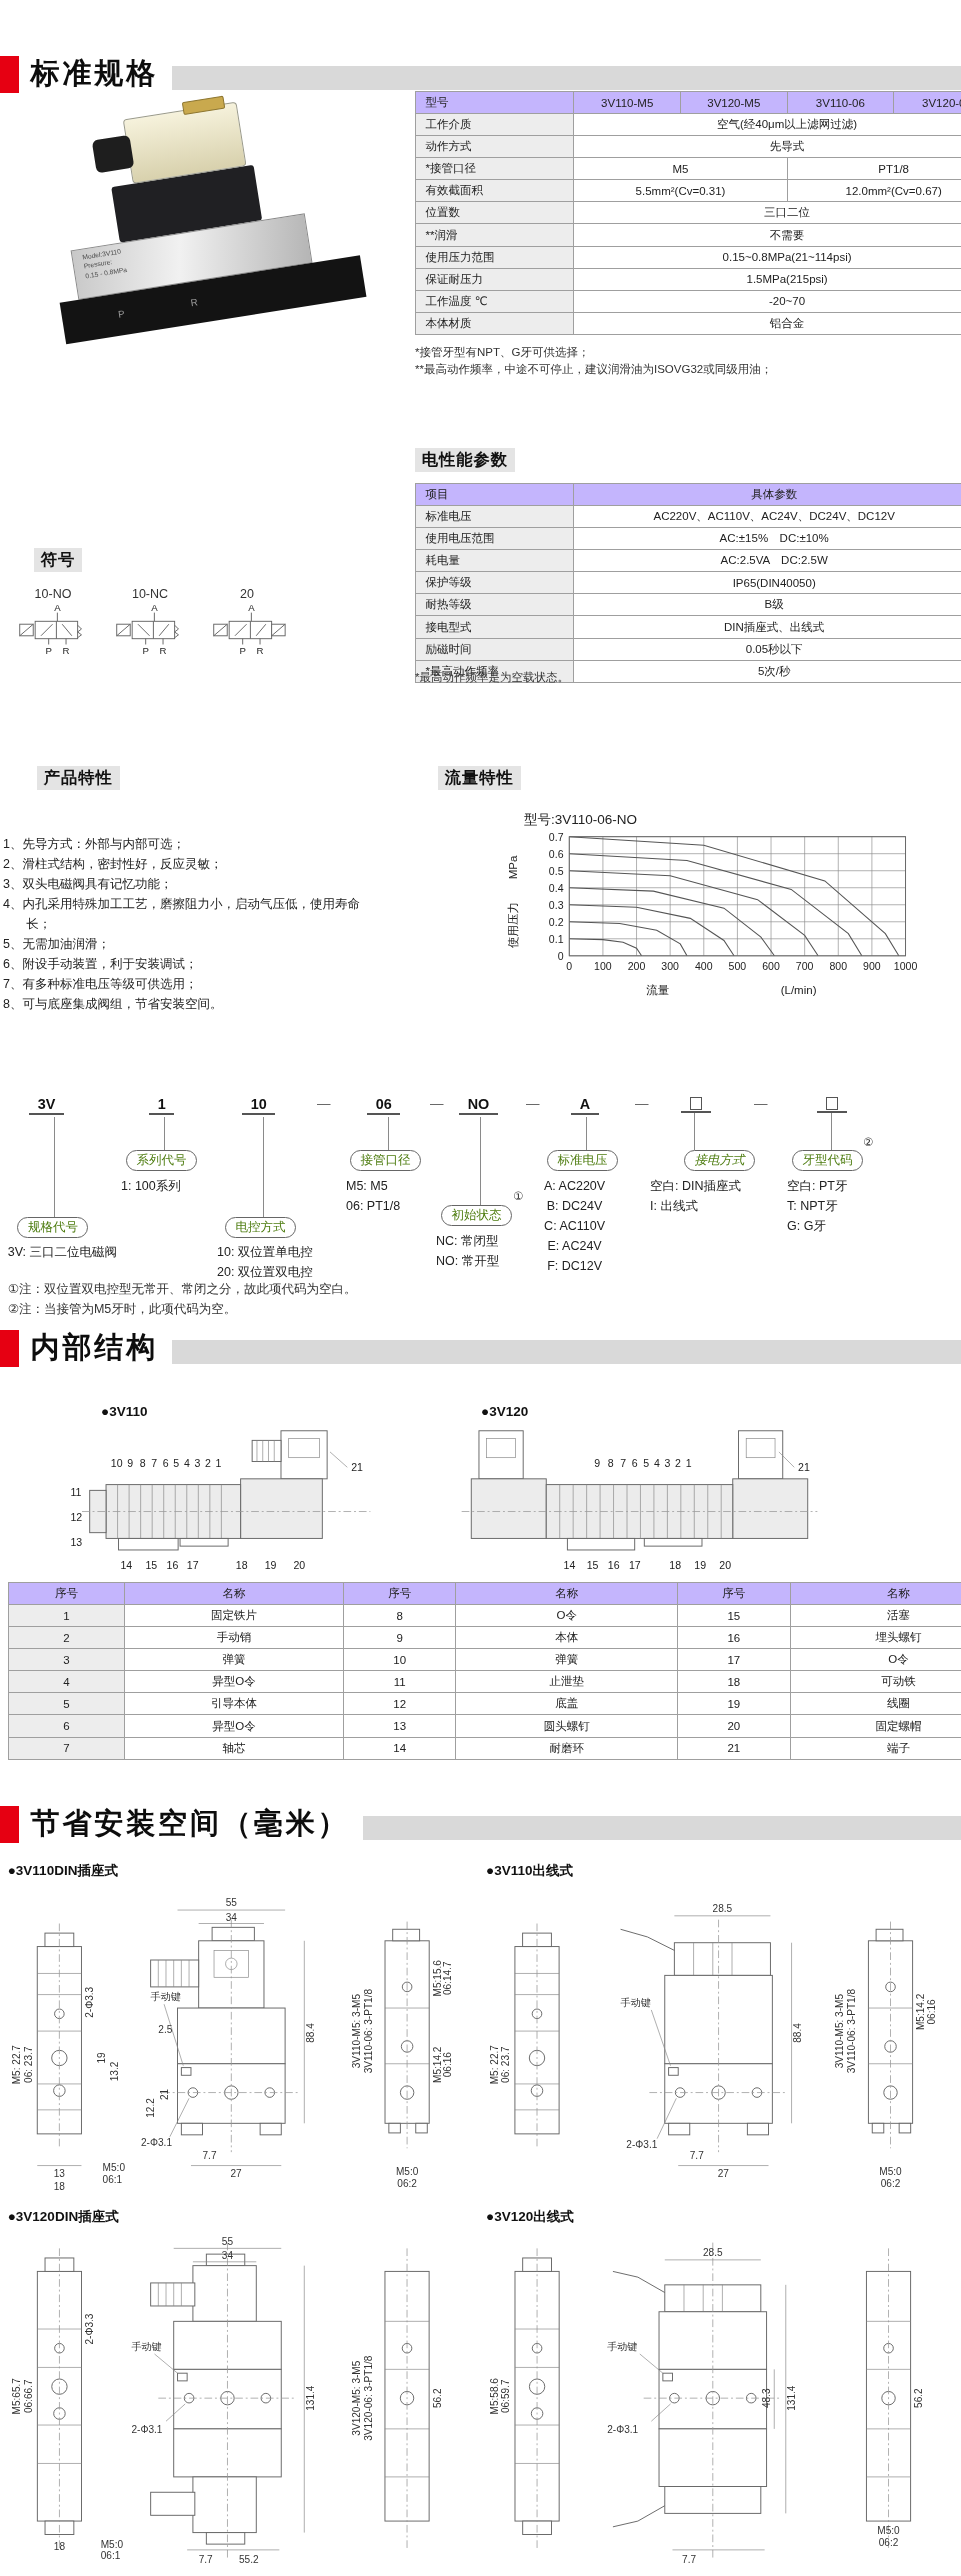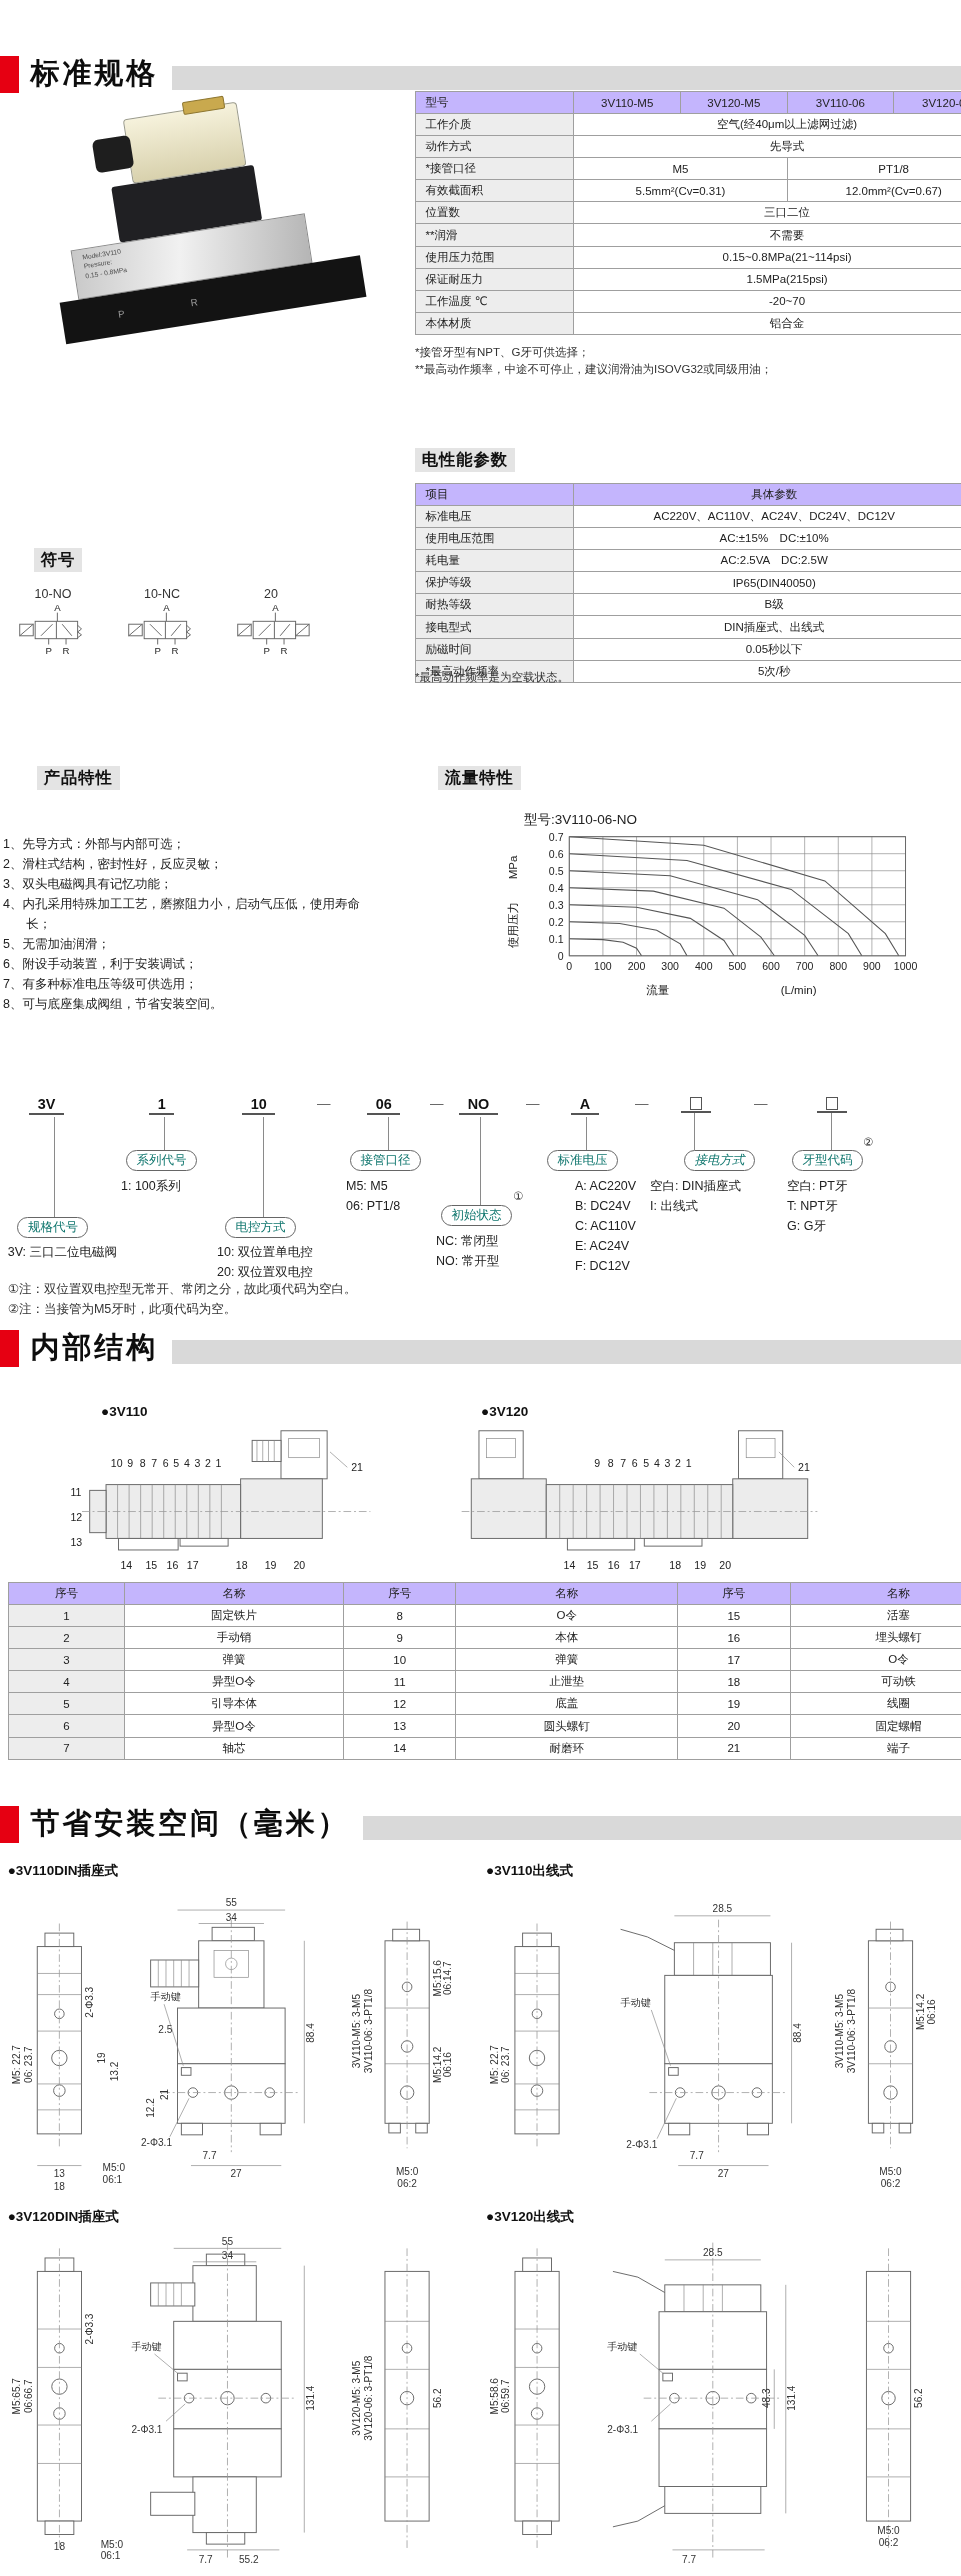--- a/index.html
+++ b/index.html
@@ -24,29 +24,29 @@
   .photo{position:absolute;width:317px;height:288px;}
   .ph-rot{transform:rotate(-9deg);width:250px;margin:17.3px auto 0;}
   .ph-conn{width:113px;height:63px;background:linear-gradient(#f6f2dc,#d8d1ad);border:1px solid #9a9a8a;margin-left:91px;position:relative;border-radius:3.8px;}
   .ph-cap{position:absolute;right:11.5px;top:-8.7px;width:40px;height:10.6px;background:#c9a94e;border-radius:1.9px;border:1px solid #8d7630;}
   .ph-nut{position:absolute;left:-35px;top:15.4px;width:38px;height:33px;background:#1e1e1e;border-radius:5.8px;}
   .ph-coil{width:144px;height:56px;background:#202023;margin-left:69px;border-radius:2.9px;}
   .ph-plate{width:216px;height:42px;background:linear-gradient(100deg,#c8c8c8,#f1f1f1 45%,#b5b5b5);border:1px solid #8a8a8a;padding:2.9px 9.6px;margin-left:19px;}
   .ph-text{font-size:6.7px;color:#4c4c4c;line-height:1.4;}
   .ph-body{width:248px;height:42px;background:#131313;color:#9b9b9b;font-size:9.6px;display:flex;gap:67px;padding-left:56px;align-items:center;}
   
-  .symbols{position:absolute;display:flex;gap:26px;}
+  .symbols{position:absolute;display:flex;gap:14px;}
   .sym{text-align:center;}
   .scode{font-size:12.5px;color:#333;margin-bottom:1px;}
   
   .mcode{position:absolute;font-weight:bold;font-size:14.4px;color:#111;border-bottom:2.9px double #555;padding:0 8.7px 1px;text-align:center;}
   .mdash{position:absolute;font-size:13.5px;color:#555;}
   .sqbox{display:inline-block;width:10.6px;height:10.6px;border:1px solid #555;vertical-align:middle;}
   .vline{position:absolute;width:1px;background:#8a8a8a;}
-  .mbub{position:absolute;border:1px solid #666;border-radius:10.6px;padding:1px 9.6px;font-size:12.5px;color:#0f766e;background:#fff;white-space:nowrap;}
+  .mbub{position:absolute;border:1px solid #666;border-radius:10.6px;padding:1px 9.6px;font-size:12.5px;color:#4d7c0f;background:#fff;white-space:nowrap;}
   .mopt{position:absolute;font-size:12.5px;color:#222;line-height:20px;white-space:nowrap;}
   .msup{position:absolute;font-size:11.5px;color:#333;}
   .blabel{position:absolute;font-size:13.5px;font-weight:bold;color:#111;white-space:nowrap;}
   
   svg{position:absolute;overflow:visible;}
   svg text{font-family:"Liberation Sans","DejaVu Sans",sans-serif;font-size:11px;fill:#333;}
   .ln{stroke:#666;fill:none;stroke-width:1;}
   .flg{fill:#ececec;stroke:#666;stroke-width:1;}
   .flw{fill:#fff;stroke:#666;stroke-width:1;}
   .cl{stroke:#999;fill:none;stroke-width:0.8;stroke-dasharray:8 3 2 3;}
@@ -363,21 +363,21 @@
     <div>M5: M5</div>
     <div>06: PT1/8</div>
   </div>
   <span class="msup" style="left:513px;top:1189px;">①</span>
   <span class="mbub" style="left:441px;top:1205px;">初始状态</span>
   <div class="mopt" style="left:436px;top:1231px;">
     <div>NC: 常闭型</div>
     <div>NO: 常开型</div>
   </div>
   <span class="mbub" style="left:547px;top:1150px;">标准电压</span>
-  <div class="mopt" style="left:575px;top:1176px;">
+  <div class="mopt" style="left:544px;top:1176px;text-align:center;">
     <div>A: AC220V</div>
     <div>B: DC24V</div>
     <div>C: AC110V</div>
     <div>E: AC24V</div>
     <div>F: DC12V</div>
   </div>
   <span class="mbub" style="left:684px;top:1150px;font-style:italic;">接电方式</span>
   <div class="mopt" style="left:650px;top:1176px;">
     <div>空白: DIN插座式</div>
     <div>I: 出线式</div>

